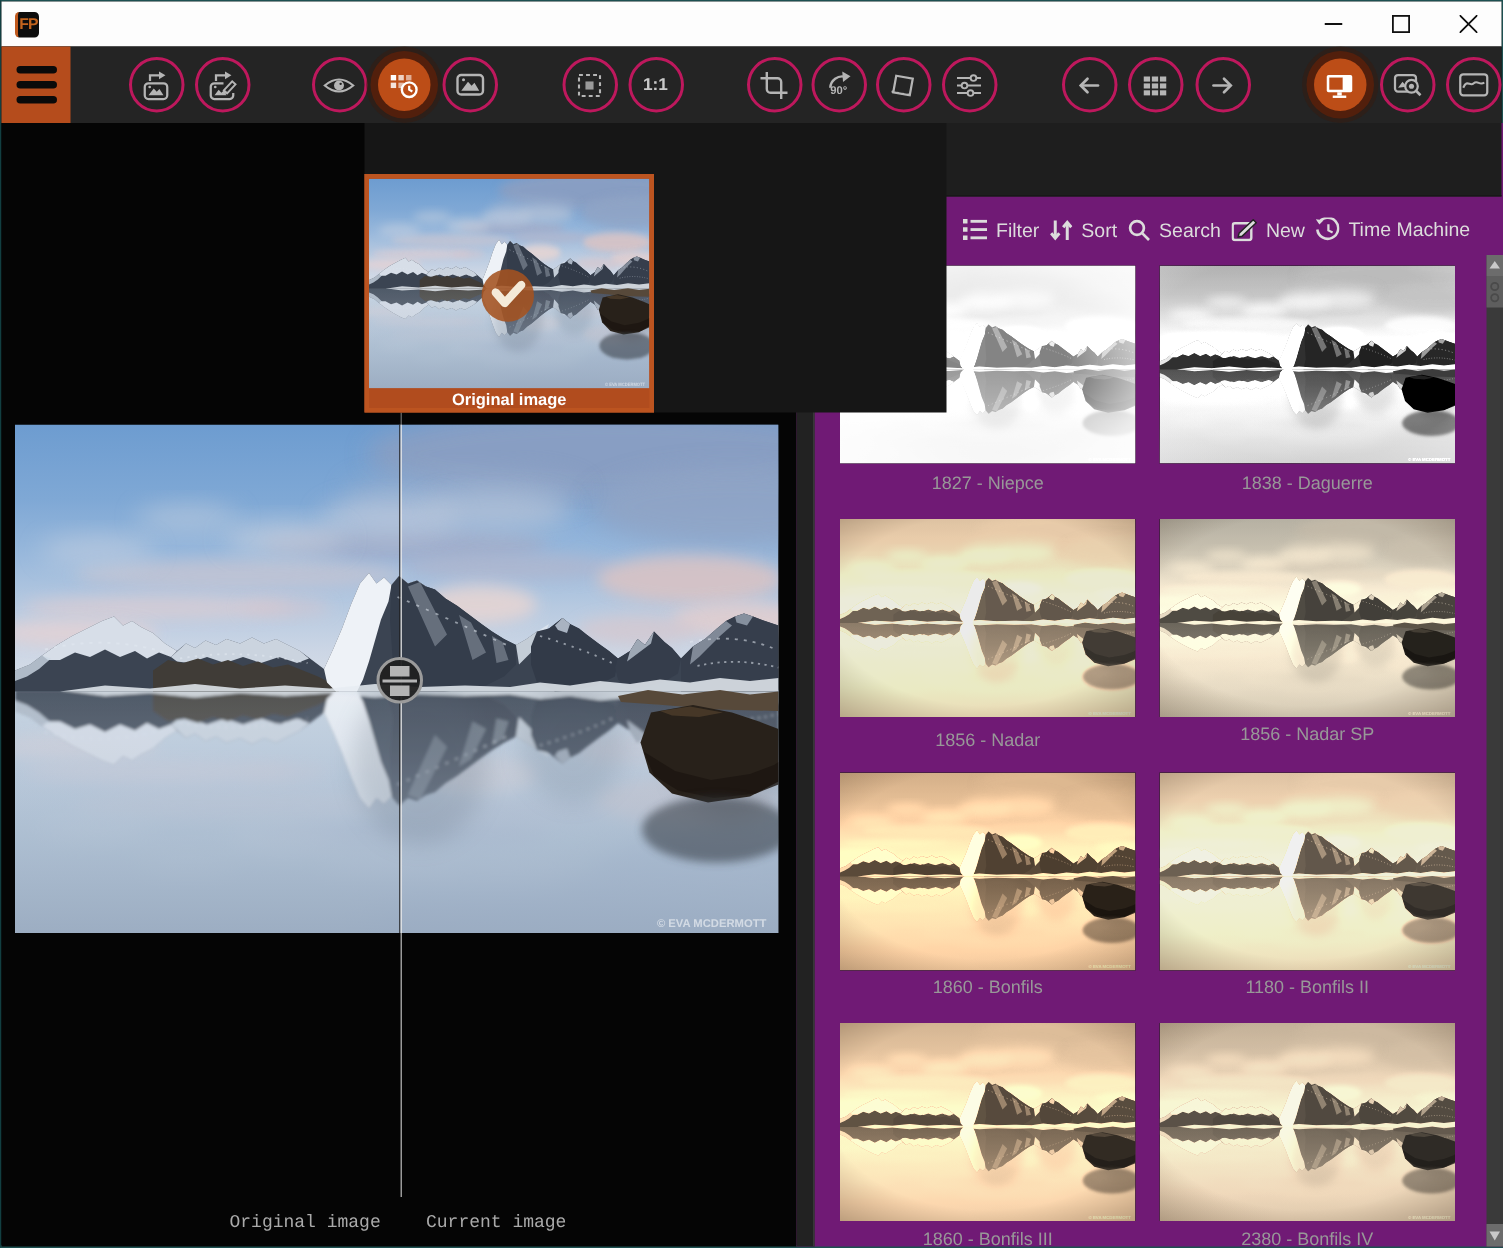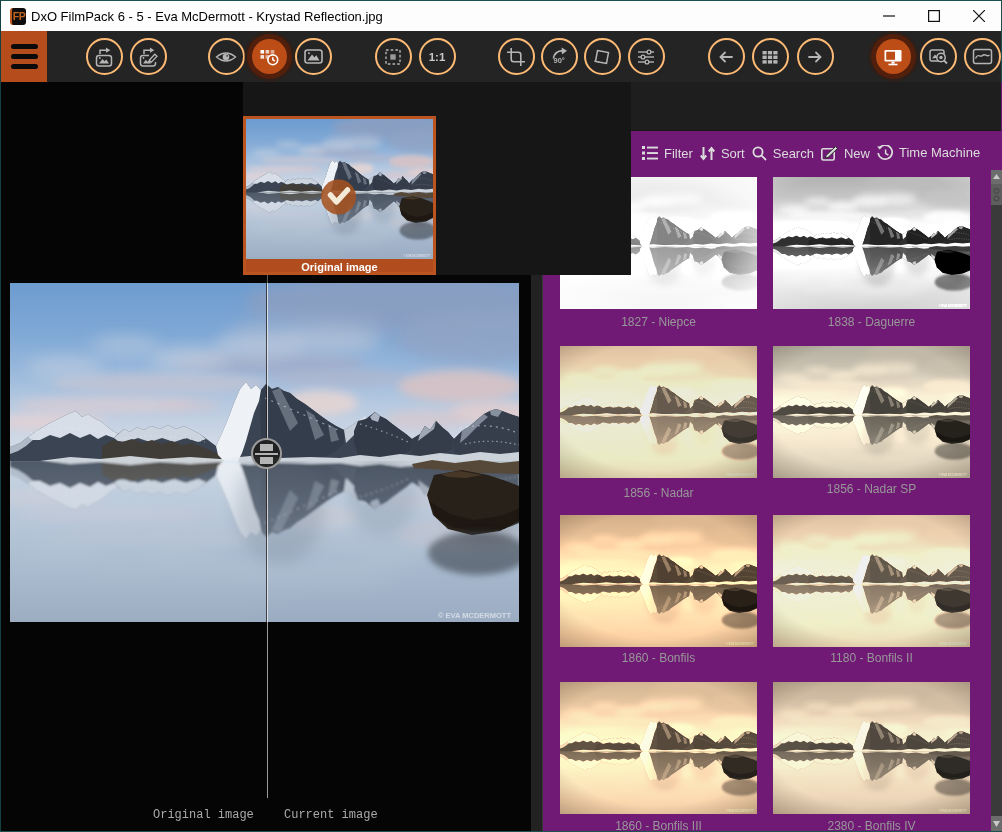--- a/index.html
+++ b/index.html
@@ -18,21 +18,21 @@
   #title { position:absolute; left:30px; top:0; height:30px; line-height:31px;
     font-size:13px; color:#000; }
   .wc { position:absolute; top:0; width:45px; height:30px; display:flex;
     align-items:center; justify-content:center; }
 
   
   #toolbar { position:absolute; left:0; top:30px; width:1000px; height:51px; background:#242424; }
   #burger { position:absolute; left:0; top:0; width:46px; height:51px; background:#b54c1c; }
   #burger .bar { position:absolute; left:10px; width:27px; height:5px; background:#0a0a0a; border-radius:2.5px; }
   .tb { position:absolute; top:7px; width:37px; height:37px; border-radius:50%;
-    border:2px solid #fdba74; display:flex; align-items:center; justify-content:center; }
+    border:2px solid #be185d; display:flex; align-items:center; justify-content:center; }
   .tba { position:absolute; top:8px; width:35px; height:35px; border-radius:50%;
     background:#bc4d17; display:flex; align-items:center; justify-content:center;
     box-shadow:0 0 0 5px rgba(84,32,12,0.95), 0 0 0 8px rgba(60,26,10,0.4); }
 
   
   #mainarea { position:absolute; left:0; top:81px; width:530px; height:749px; background:#050505; }
   #photo { position:absolute; left:9px; top:201px; width:509px; height:339px; }
   #splitline { position:absolute; left:265px; top:0px; width:2px; height:717px; }
   #handle { position:absolute; left:250px; top:356px; width:31px; height:31px; border-radius:50%;
     background:rgba(32,32,32,0.95); border:2px solid #9b9b9b; }
@@ -81,21 +81,20 @@
   #cth2 { left:194px; background:#1b1b1b; }
   .cimg { position:absolute; overflow:hidden; }
   .clab { position:absolute; width:100%; text-align:center; font-size:11px; }
 </style>
 </head>
 <body>
 <div id="win">
 
   <div id="titlebar">
     <div id="fplogo">FP</div>
-    <div id="title">DxO FilmPack 6 - 5 - Eva McDermott - Krystad Reflection.jpg</div>
     <div class="wc" id="wcmin" style="left:865px;">
         <svg width="12" height="12">
           <line x1="0" y1="6" x2="12" y2="6" stroke="#111" stroke-width="1.2"></line>
         </svg>
       </div>
     <div class="wc" id="wcmax" style="left:910px;">
         <svg width="12" height="12">
           <rect x="0.6" y="0.6" width="10.8" height="10.8" fill="none" stroke="#111" stroke-width="1.2"></rect>
         </svg>
       </div>

